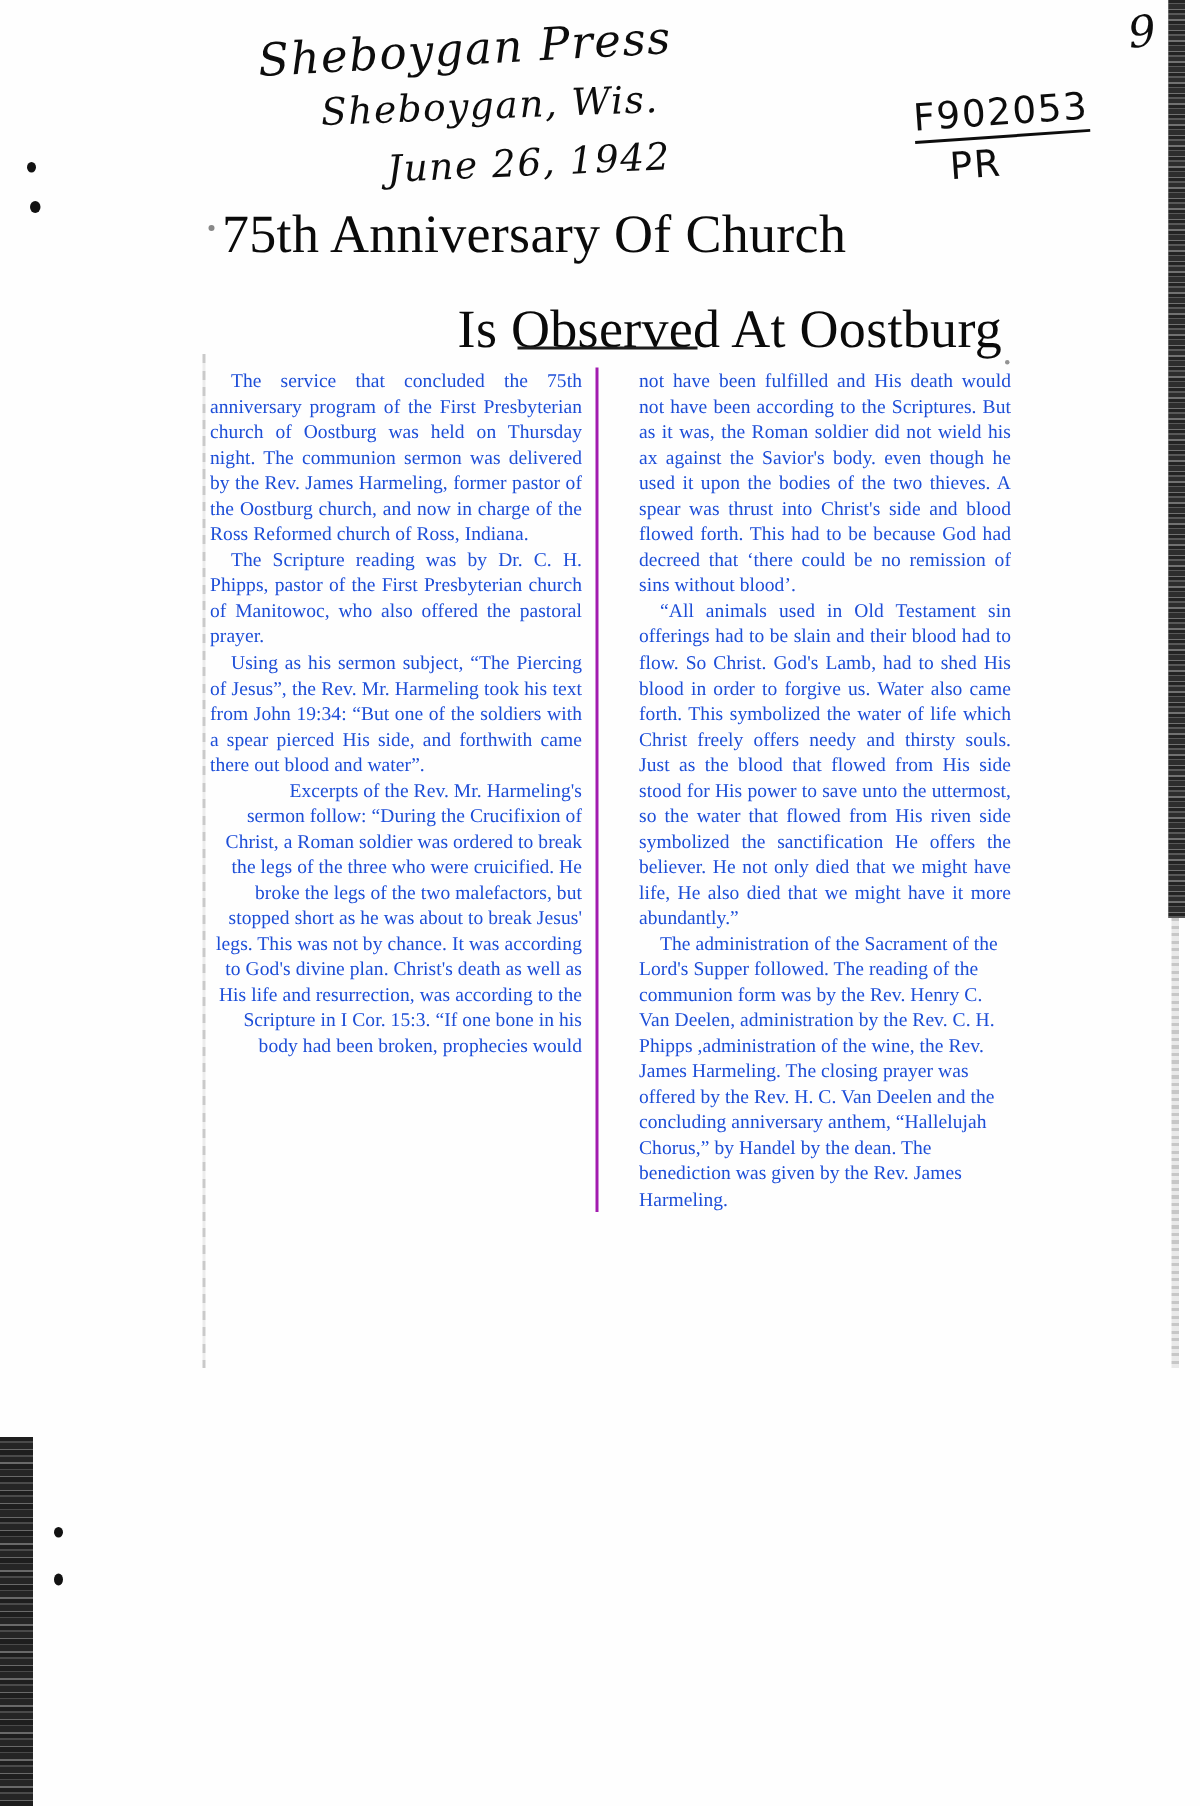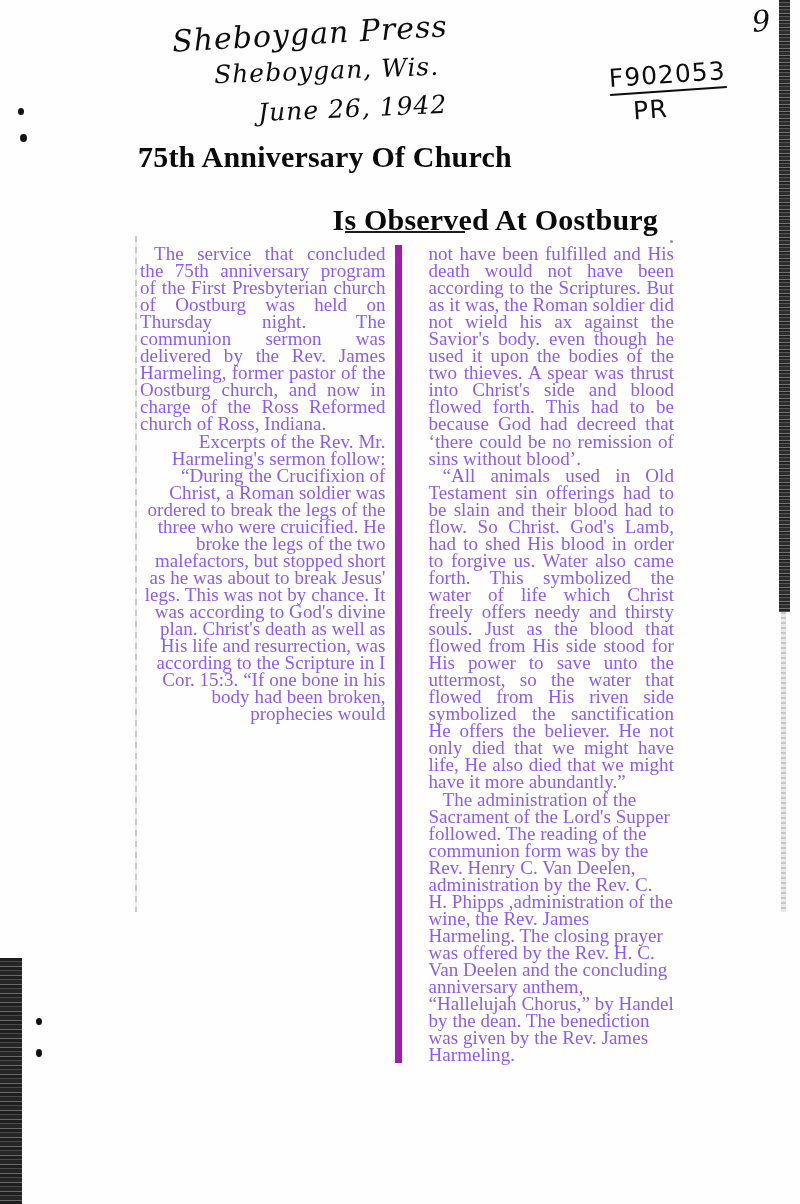--- a/index.html
+++ b/index.html
@@ -128,26 +128,26 @@
   #hw-pagenum {
     left: 752px;
     top: 4px;
     font-size: 29px;
     transform: rotate(-6deg);
   }
 
   
   #headline {
     position: absolute;
-    left: 138px;
+    left: 148px;
     top: 138px;
     width: 520px;
     font-family: "Liberation Serif", "DejaVu Serif", serif;
-    font-weight: bold;
-    font-size: 30px;
+    font-weight: normal;
+    font-size: 36px;
     line-height: 37px;
     letter-spacing: .2px;
     color: #0a0a0a;
   }
   #headline .hl-line-1 { display: block; text-align: left; }
   #headline .hl-line-2 { display: block; text-align: right; margin-top: 26px; }
 
   .headline-rule {
     position: absolute;
     left: 345px;
@@ -161,30 +161,30 @@
   #article-body {
     position: absolute;
     left: 140px;
     top: 245px;
     width: 534px;
     display: flex;
     gap: 0px;
   }
   .column {
     width: 258px;
-    font-size: 19px;
+    font-size: 13px;
     line-height: 17.05px;
     text-align: justify;
-    color: #8b5cf6;
+    color: #1d4ed8;
     letter-spacing: .05px;
   }
   .column-left { padding-right: 6px; }
   .column-right {
     padding-left: 27px;
-    border-left: 7px solid #a21caf;
+    border-left: 2px solid #a21caf;
     margin-left: 3px;
   }
   .para {
     margin: 0;
     text-indent: 14px;
     text-align: justify;
   }
   .para.no-indent { text-indent: 0; }
   .para:last-child { text-align: right; }
   .para-tail { text-align: left !important; }
@@ -223,20 +223,22 @@
     <span class="hl-line-1">75th Anniversary Of Church</span>
     <span class="hl-line-2">Is Observed At Oostburg</span>
   </div>
 
   <div class="headline-rule"></div>
 
   <div id="article-body">
 
     <div class="column column-left">
       <p class="para">The service that concluded the 75th anniversary program of the First Presbyterian church of Oostburg was held on Thursday night. The communion sermon was delivered by the Rev. James Harmeling, former pastor of the Oostburg church, and now in charge of the Ross Reformed church of Ross, Indiana.</p>
+      <p class="para">The Scripture reading was by Dr. C. H. Phipps, pastor of the First Presbyterian church of Manitowoc, who also offered the pastoral prayer.</p>
+      <p class="para">Using as his sermon subject, “The Piercing of Jesus”, the Rev. Mr. Harmeling took his text from John 19:34: “But one of the soldiers with a spear pierced His side, and forthwith came there out blood and water”.</p>
       <p class="para">Excerpts of the Rev. Mr. Harmeling's sermon follow: “During the Crucifixion of Christ, a Roman soldier was ordered to break the legs of the three who were cruicified. He broke the legs of the two malefactors, but stopped short as he was about to break Jesus' legs. This was not by chance. It was according to God's divine plan. Christ's death as well as His life and resurrection, was according to the Scripture in I Cor. 15:3. “If one bone in his body had been broken, prophecies would</p>
     </div>
 
     <div class="column column-right">
       <p class="para no-indent">not have been fulfilled and His death would not have been according to the Scriptures. But as it was, the Roman soldier did not wield his ax against the Savior's body. even though he used it upon the bodies of the two thieves. A spear was thrust into Christ's side and blood flowed forth. This had to be because God had decreed that ‘there could be no remission of sins without blood’.</p>
       <p class="para">“All animals used in Old Testament sin offerings had to be slain and their blood had to flow. So Christ. God's Lamb, had to shed His blood in order to forgive us. Water also came forth. This symbolized the water of life which Christ freely offers needy and thirsty souls. Just as the blood that flowed from His side stood for His power to save unto the uttermost, so the water that flowed from His riven side symbolized the sanctification He offers the believer. He not only died that we might have life, He also died that we might have it more abundantly.”</p>
       <p class="para para-tail">The administration of the Sacrament of the Lord's Supper followed. The reading of the communion form was by the Rev. Henry C. Van Deelen, administration by the Rev. C. H. Phipps ,administration of the wine, the Rev. James Harmeling. The closing prayer was offered by the Rev. H. C. Van Deelen and the concluding anniversary anthem, “Hallelujah Chorus,” by Handel by the dean. The benediction was given by the Rev. James Harmeling.</p>
     </div>
 
   </div>

